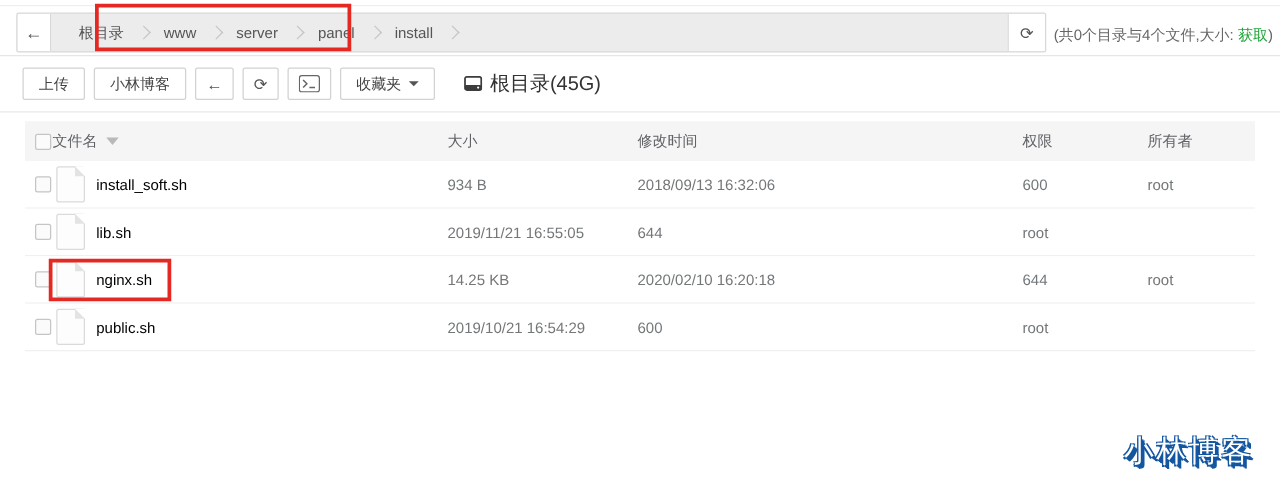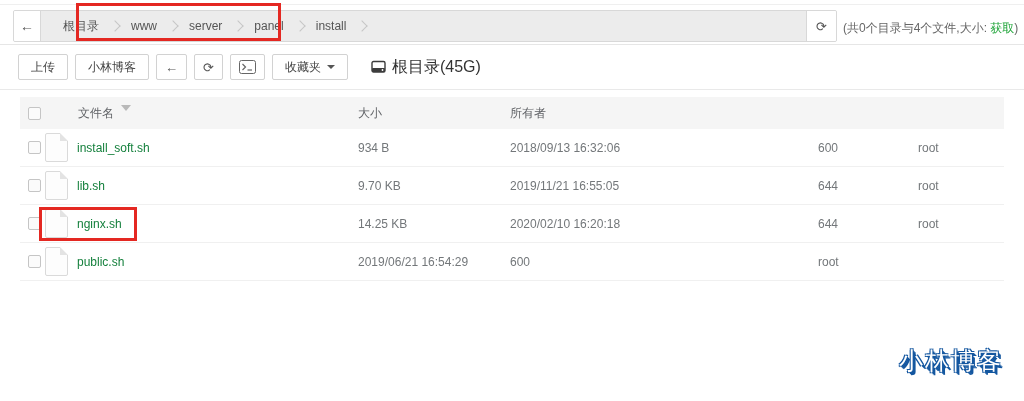--- a/index.html
+++ b/index.html
@@ -49,23 +49,23 @@
 
   
   .ftable { position:absolute; top:97px; left:20px; width:984px; }
   .grid-cols { display:grid; grid-template-columns:22px 316px 152px 308px 100px auto; align-items:center; }
   .thead { height:32px; background:#f5f5f5; color:#606266; }
   .trow  { height:38px; background:#fff; border-bottom:1px solid #f0f0f0; color:#73777a; }
   .cb {
     width:13px; height:13px; margin-left:8px; border:1px solid #c5c5c5; border-radius:2px;
     background:#fbfbfb; cursor:pointer;
   }
-  .namehead { display:flex; gap:7px;padding-left:36px; }
+  .namehead { display:flex; align-items:center; gap:7px; }
   .sorttri { width:0; height:0; border-left:5px solid transparent; border-right:5px solid transparent; border-top:6px solid #b9b9b9; }
-  .namecell { display:flex; align-items:center; gap:9px; color:#15803d; cursor:pointer; }
+  .namecell { display:flex; align-items:center; gap:9px; color:#000000; cursor:pointer; }
   .ficon {
     position:relative; width:23px; height:29px; margin-left:3px; flex:none;
     background:#fdfdfd; border:1px solid #dadada; border-radius:2px;
   }
   .ficon::after {
     content:''; position:absolute; top:-1px; right:-1px; width:0; height:0;
     border-style:solid; border-width:0 8px 8px 0; border-color:#fff #fff #e3e3e3 #e3e3e3;
   }
 
   
@@ -149,20 +149,22 @@
   <div class="divider"></div>
 
   <div class="ftable">
     <div class="thead grid-cols">
       <span class="cb"></span>
       <span class="namehead">
         <span>文件名</span>
         <span class="sorttri"></span>
       </span>
       <span>大小</span>
+      <span>修改时间</span>
+      <span>权限</span>
       <span>所有者</span>
     </div>
 
     <div class="trow grid-cols">
       <span class="cb"></span>
       <span class="namecell">
         <span class="ficon"></span>
         <span>install_soft.sh</span>
       </span>
       <span>934 B</span>
@@ -170,21 +172,20 @@
       <span>600</span>
       <span>root</span>
     </div>
 
     <div class="trow grid-cols">
       <span class="cb"></span>
       <span class="namecell">
         <span class="ficon"></span>
         <span>lib.sh</span>
       </span>
-      <span>9.70 KB</span>
       <span>2019/11/21 16:55:05</span>
       <span>644</span>
       <span>root</span>
     </div>
 
     <div class="trow grid-cols">
       <span class="cb"></span>
       <span class="namecell">
         <span class="ficon"></span>
         <span>nginx.sh</span>
@@ -194,21 +195,21 @@
       <span>644</span>
       <span>root</span>
     </div>
 
     <div class="trow grid-cols">
       <span class="cb"></span>
       <span class="namecell">
         <span class="ficon"></span>
         <span>public.sh</span>
       </span>
-      <span>2019/06/21 16:54:29</span>
+      <span>2019/10/21 16:54:29</span>
       <span>600</span>
       <span>root</span>
     </div>
   </div>
 
   <div class="redbox bc"></div>
   <div class="redbox ng"></div>
 
   <div class="watermark">小林博客</div>
 

